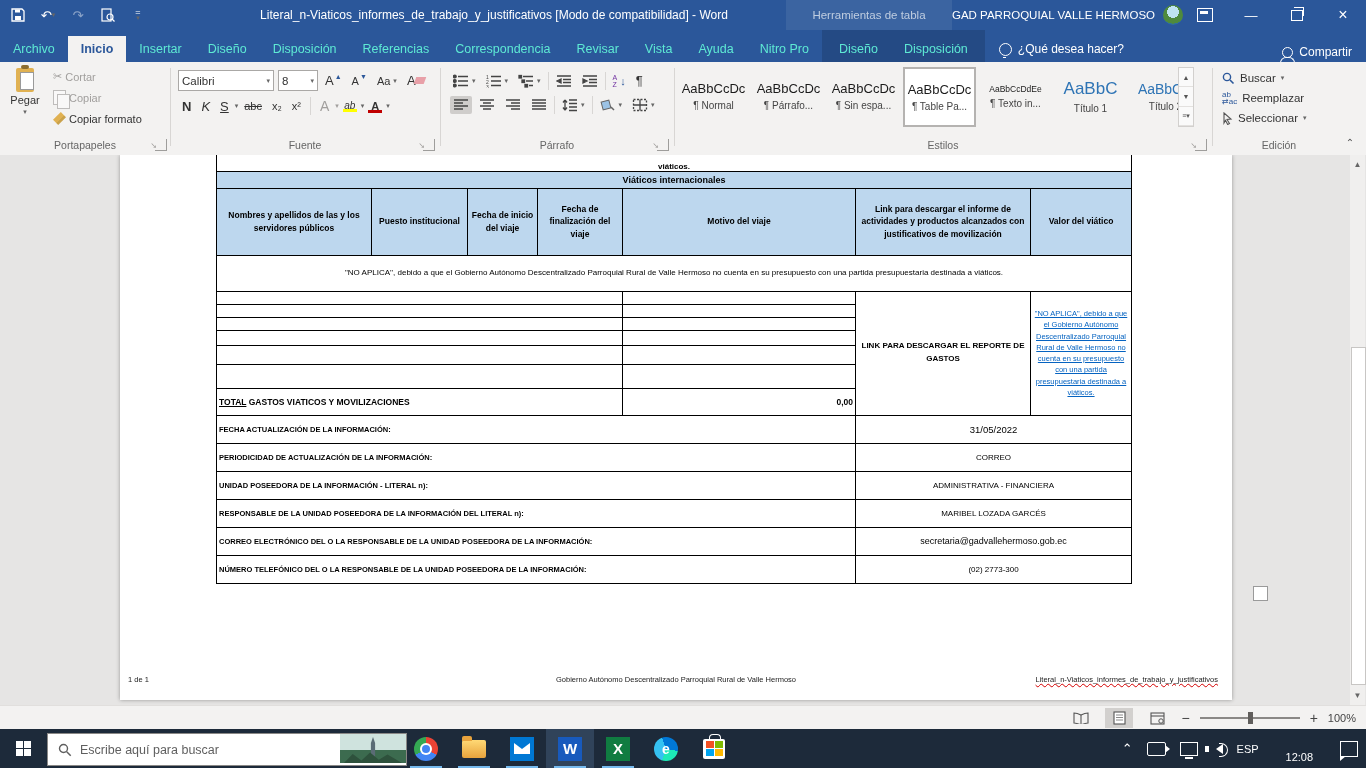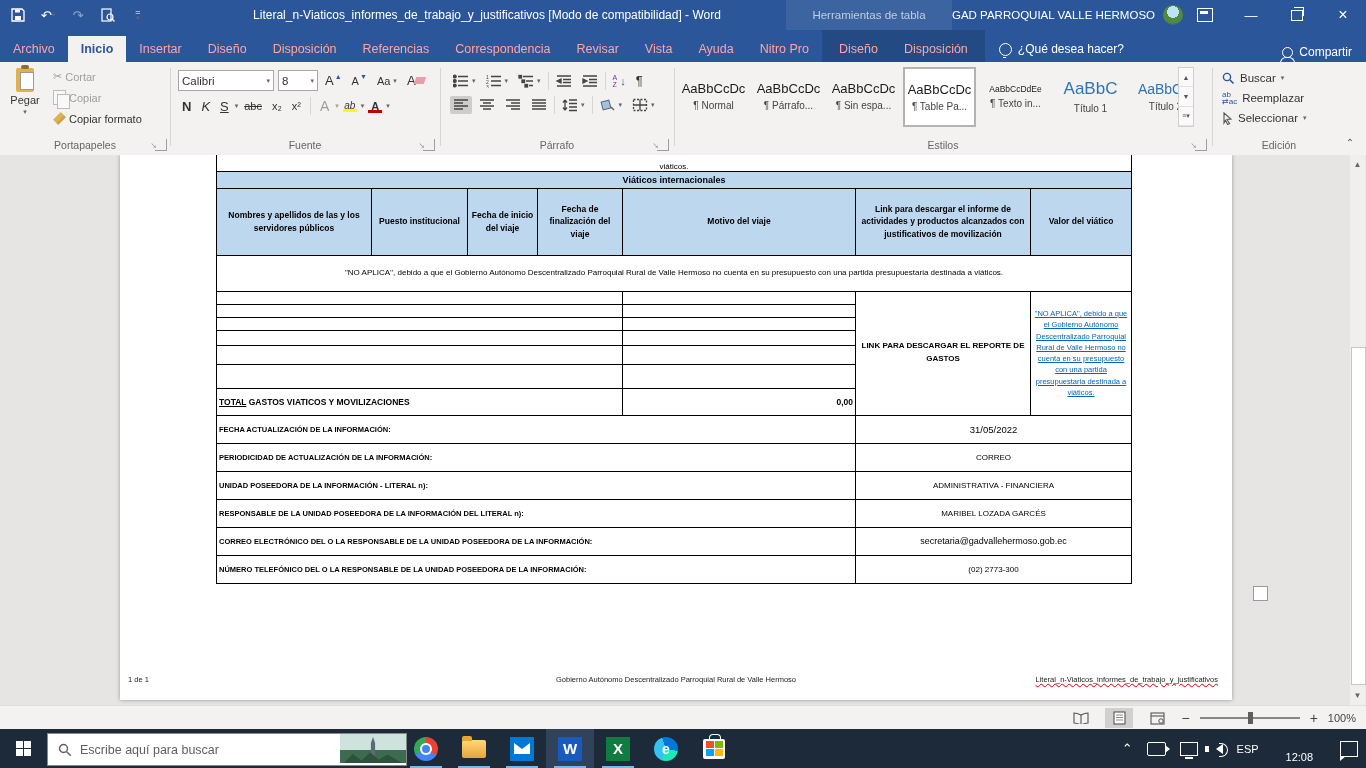--- a/index.html
+++ b/index.html
@@ -4,36 +4,36 @@
 <style>
   html,body{margin:0;padding:0;background:#000;}
   #app{position:relative;width:1366px;height:768px;overflow:hidden;
        font-family:"Liberation Sans","DejaVu Sans",sans-serif;
        -webkit-font-smoothing:antialiased;}
   
   .titlebar{position:absolute;left:0;top:0;width:100%;height:30px;background:#2b579a;color:#fff;}
   .qat{position:absolute;left:8px;top:0;height:30px;display:flex;align-items:center;gap:10px;}
   .qbtn{width:20px;height:20px;display:flex;align-items:center;justify-content:center;font-size:13px;color:#fff;}
   .qbtn.dis{opacity:.45;}
-  .doc-title{position:absolute;left:157px;width:660px;top:0;height:30px;line-height:30px;
+  .doc-title{position:absolute;left:164px;width:660px;top:0;height:30px;line-height:30px;
              text-align:center;font-size:12px;white-space:nowrap;overflow:hidden;}
   .ctx-zone{position:absolute;left:786px;top:0;width:166px;height:30px;background:rgba(255,255,255,.08);
             text-align:center;line-height:30px;font-size:11.5px;color:#bfcde0;}
   .account{position:absolute;left:952px;top:0;height:30px;display:flex;align-items:center;gap:8px;font-size:11.5px;}
   .avatar{width:20px;height:20px;border-radius:50%;
           background:radial-gradient(circle at 50% 35%,#bfe3f2 0 35%,#4f8a3d 36% 70%,#2f6e9e 71%);}
   .winctl{position:absolute;right:0;top:0;height:30px;display:flex;}
   .winbtn{width:46px;height:30px;display:flex;align-items:center;justify-content:center;color:#fff;font-size:13px;}
   .ricon{width:14px;height:12px;border:1px solid #fff;position:relative;}
   .ricon:before{content:"";position:absolute;left:2px;top:2px;width:8px;height:0;border-top:3px solid #fff;}
   .restore-box{width:10px;height:9px;border:1px solid #fff;position:relative;background:#2b579a;}
   .restore-box:before{content:"";position:absolute;left:2px;top:-4px;width:9px;height:8px;border:1px solid #fff;border-bottom:none;border-left:none;}
   
   .tabrow{position:absolute;left:0;top:30px;width:100%;height:32px;background:#2b579a;display:flex;align-items:flex-end;}
-  .tab{padding:0 13px;height:26px;line-height:26px;color:#fca5a5;font-size:12.5px;white-space:nowrap;}
+  .tab{padding:0 13px;height:26px;line-height:26px;color:#5eead4;font-size:12.5px;white-space:nowrap;}
   .tab.active{background:#f3f2f1;color:#2b579a;font-weight:bold;}
   .ctxtabs{display:flex;height:32px;align-items:flex-end;background:rgba(0,0,0,.14);padding:0 4px;}
   .tellme{display:flex;align-items:center;gap:6px;color:#fff;font-size:12px;padding:0 14px;height:26px;}
   .bulb{width:11px;height:11px;border:1.4px solid #fff;border-radius:50%;position:relative;}
   .bulb:after{content:"";position:absolute;left:3px;top:10px;width:3px;height:3px;border-bottom:1.6px solid #fff;}
   .share{position:absolute;right:14px;bottom:3px;display:flex;align-items:center;gap:6px;color:#fff;font-size:12px;}
   .person{width:9px;height:9px;border:1.4px solid #fff;border-radius:50%;position:relative;}
   .person:after{content:"";position:absolute;left:-3px;top:9px;width:13px;height:6px;border:1.4px solid #fff;border-bottom:none;border-radius:6px 6px 0 0;}
   
   .ribbon{position:absolute;left:0;top:62px;width:100%;height:93px;background:#f3f2f1;border-bottom:1px solid #d2d0ce;font-size:11px;color:#333;}
@@ -67,21 +67,21 @@
              display:flex;flex-direction:column;}
   .galscroll div{flex:1;display:flex;align-items:center;justify-content:center;font-size:7px;color:#555;border-bottom:1px solid #e3e1df;}
   .edrow{display:flex;align-items:center;gap:5px;height:20px;padding-left:8px;font-size:11.5px;}
   .collapse{position:absolute;right:6px;bottom:4px;width:20px;height:14px;text-align:center;font-size:10px;color:#555;}
   
   .docarea{position:absolute;left:0;top:155px;width:1366px;height:550px;background:#e6e5e4;overflow:hidden;}
   .page{position:absolute;left:120px;top:0;width:1112px;height:545px;background:#fff;box-shadow:0 0 4px rgba(0,0,0,.35);}
   table.doc{position:absolute;left:96px;top:0;border-collapse:collapse;table-layout:fixed;width:915px;
             font-family:"Liberation Sans","DejaVu Sans",sans-serif;color:#000;}
   table.doc td{border:1px solid #000;padding:0 2px;overflow:hidden;}
-  tr.rtail td{border-top:none;font-size:8px;text-align:center;vertical-align:bottom;padding-bottom:0;}
+  tr.rtail td{border-top:none;font-size:8px;text-align:center;vertical-align:bottom;padding-bottom:0;font-weight:bold;}
   tr.rsec td{background:#bdd7ee;font-weight:bold;font-size:9px;text-align:center;}
   tr.rhead td{background:#bdd7ee;font-weight:bold;font-size:8.5px;text-align:center;vertical-align:middle;line-height:1.45;}
   tr.rnotice td{font-size:8px;text-align:center;vertical-align:middle;line-height:1.6;}
   td.linkcell{font-weight:bold;font-size:8px;text-align:center;vertical-align:middle;line-height:1.6;margin-top:28px;}
   td.valcell{font-size:7.5px;text-align:center;vertical-align:middle;color:#0563c1;line-height:1.5;}
   td.valcell span{text-decoration:underline;}
   tr.rtotal td{font-size:8.5px;font-weight:bold;}
   tr.rtotal td.num{text-align:right;}
   tr.rinfo td.lbl{font-weight:bold;font-size:7.5px;}
   tr.rinfo td.val{text-align:center;font-size:8px;}

